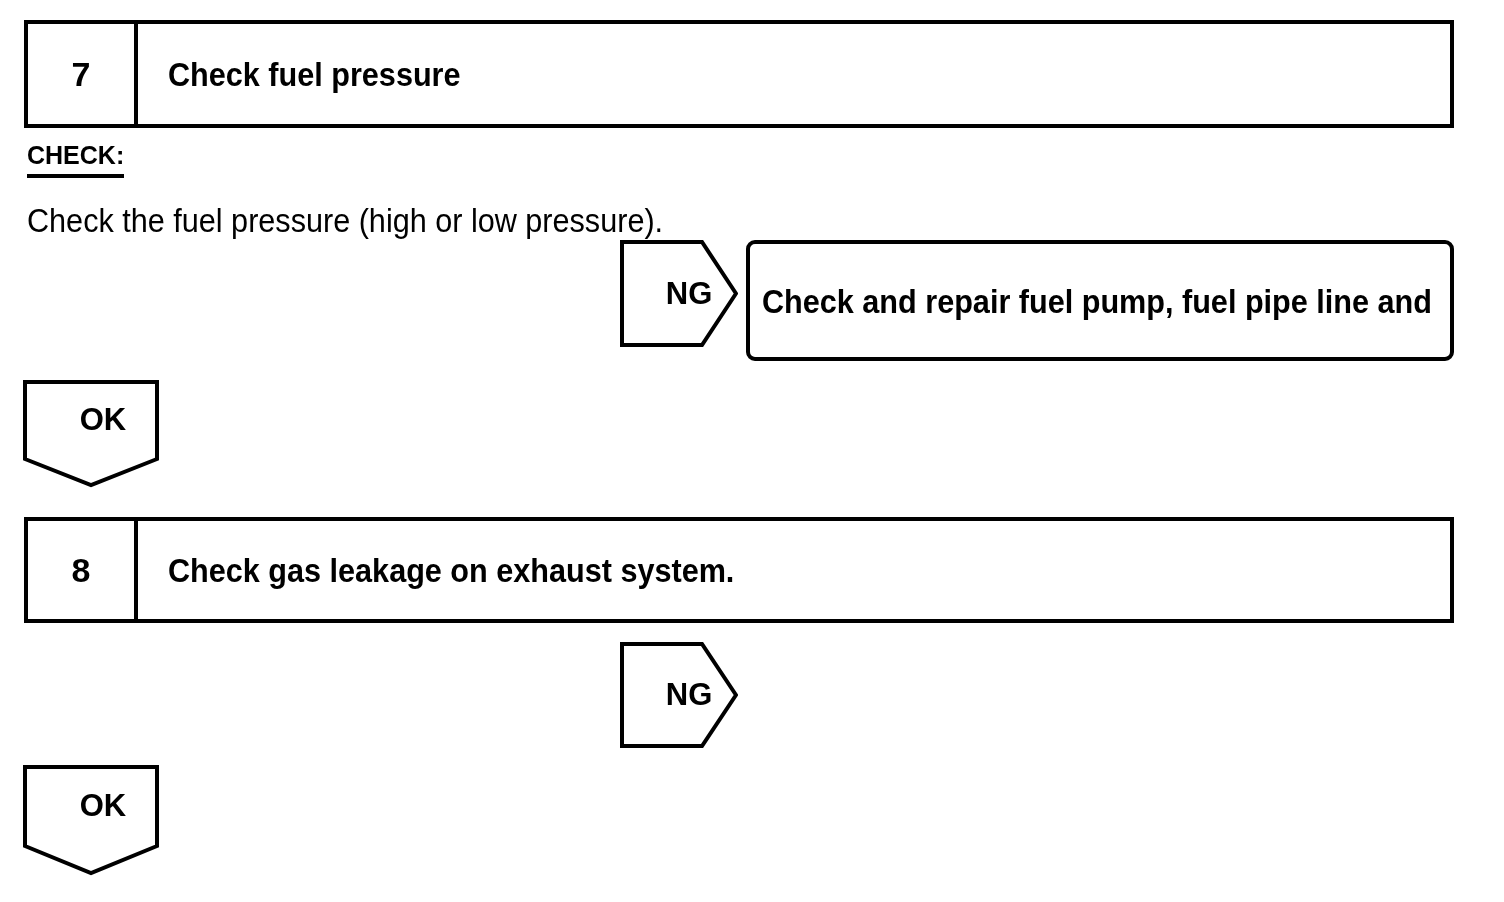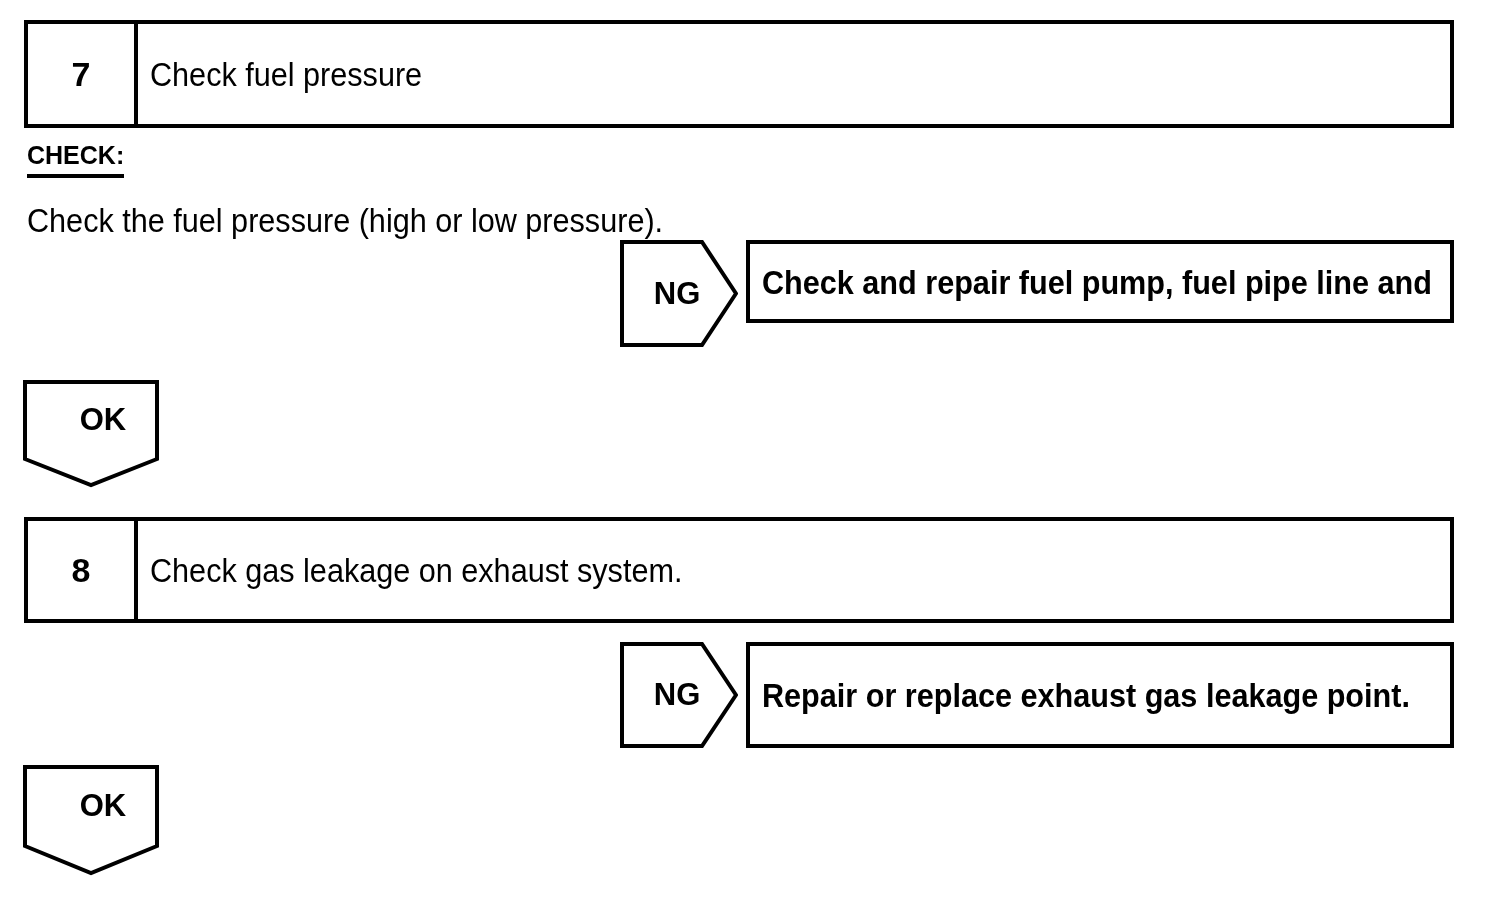--- a/index.html
+++ b/index.html
@@ -32,22 +32,23 @@
     justify-content: center;
     font-size: 34px;
     font-weight: bold;
   }
   .step-title {
     flex: 1;
     display: flex;
     align-items: center;
     padding-left: 12px;
     font-size: 34px;
-    font-weight: normal;
+    font-weight: bold;
     white-space: nowrap;
+    margin-left: 18px;
   }
 
   
   .condensed {
     display: inline-block;
     transform: scaleX(0.9);
     transform-origin: 0 50%;
     white-space: nowrap;
   }
 
@@ -73,21 +74,21 @@
 
   
   .ng-conn {
     left: 620px;
     width: 118px;
     height: 107px;
   }
   .ng-conn svg { position: absolute; left: 0; top: 0; }
   .ng-label {
     position: absolute;
-    left: 4px;
+    left: 16px;
     top: 0;
     width: 106px;
     height: 100%;
     display: flex;
     align-items: center;
     justify-content: center;
     font-size: 31px;
     font-weight: bold;
   }
 
@@ -147,21 +148,21 @@
     <span class="condensed">Check the fuel pressure (high or low pressure).</span>
   </div>
 
   <div class="abs ng-conn" style="top:240px;">
     <svg width="118" height="107" viewBox="0 0 118 107">
       <polygon points="2,2 82,2 116,53.5 82,105 2,105" fill="#ffffff" stroke="#000000" stroke-width="4"></polygon>
     </svg>
     <div class="ng-label">NG</div>
   </div>
 
-  <div class="abs action-box" style="top:240px; height:83px;">
+  <div class="abs action-box" style="top:240px; height:121px;border-radius:9px;">
     <div class="line"><span class="condensed">Check and repair fuel pump, fuel pipe line and</span></div>
   </div>
 
   <div class="abs ok-conn" style="top:380px;">
     <svg width="136" height="108" viewBox="0 0 136 108">
       <polygon points="2,2 134,2 134,79 68,105 2,79" fill="#ffffff" stroke="#000000" stroke-width="4"></polygon>
     </svg>
     <div class="ok-label">OK</div>
   </div>
 
@@ -172,23 +173,20 @@
     </div>
   </div>
 
   <div class="abs ng-conn" style="top:642px; height:106px;">
     <svg width="118" height="106" viewBox="0 0 118 106">
       <polygon points="2,2 82,2 116,53 82,104 2,104" fill="#ffffff" stroke="#000000" stroke-width="4"></polygon>
     </svg>
     <div class="ng-label">NG</div>
   </div>
 
-  <div class="abs action-box" style="top:642px; height:106px;">
-    <div class="line"><span class="condensed">Repair or replace exhaust gas leakage point.</span></div>
-  </div>
 
   <div class="abs ok-conn" style="top:765px; height:111px;">
     <svg width="136" height="111" viewBox="0 0 136 111">
       <polygon points="2,2 134,2 134,81 68,108 2,81" fill="#ffffff" stroke="#000000" stroke-width="4"></polygon>
     </svg>
     <div class="ok-label" style="height:81px;">OK</div>
   </div>
 
 </div>
 

